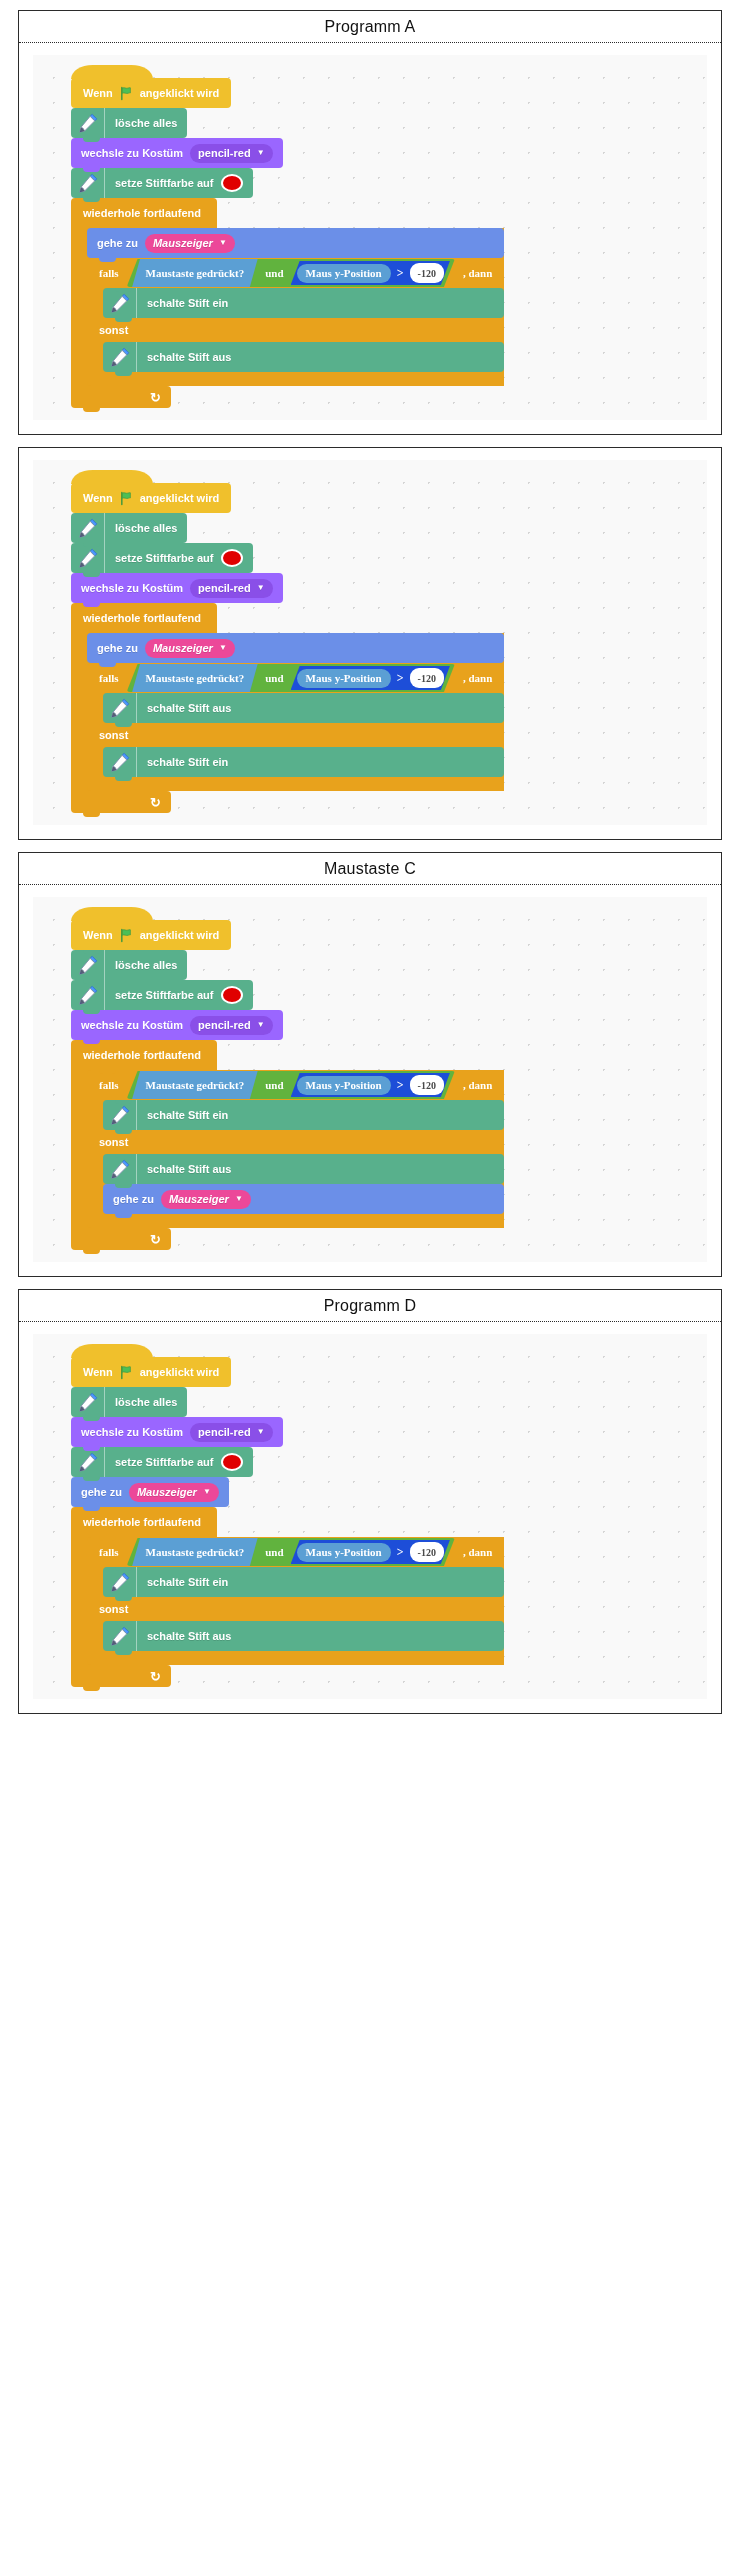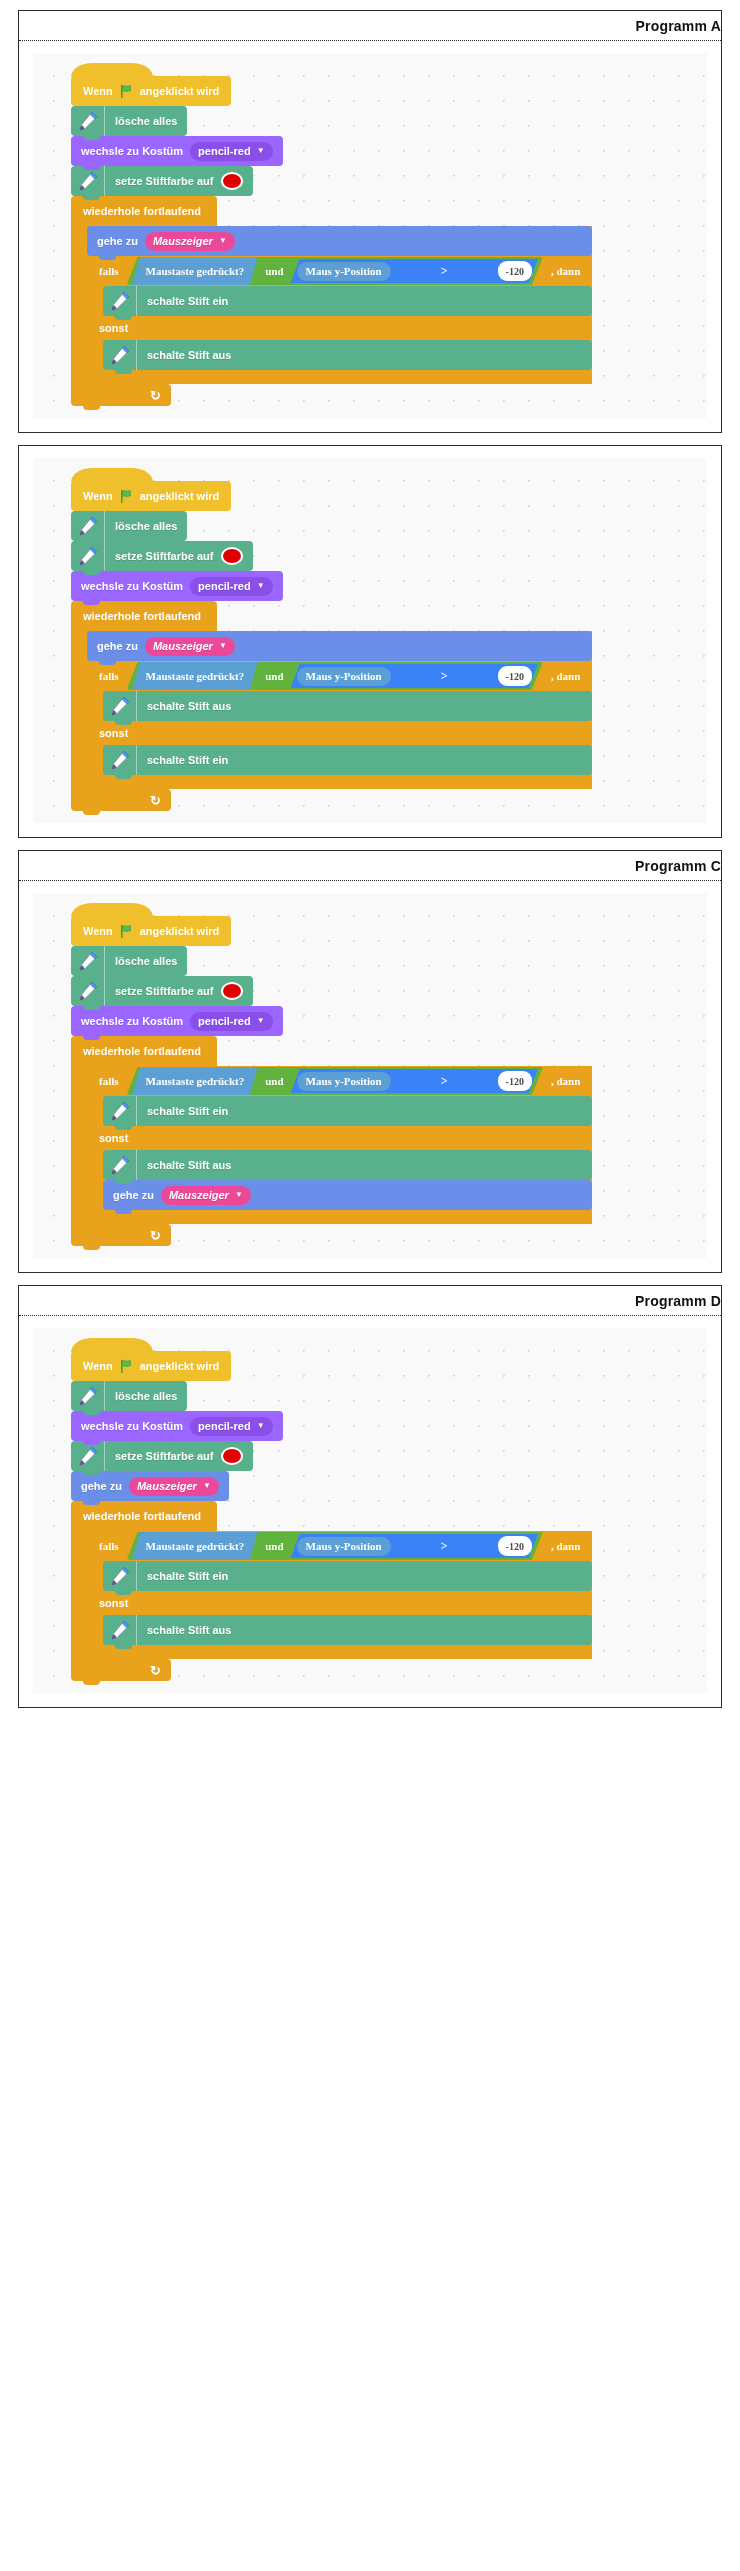--- a/index.html
+++ b/index.html
@@ -13,23 +13,23 @@
 
   .page { width:740px; }
 
   
   .panel {
     margin: 10px 18px 12px 18px;
     border: 1px solid #2b2b2b;
     background: #fff;
   }
   .panel-title {
-    text-align: right;
-    font-weight: bold;
-    font-size: 14px;
+    text-align: center;
+    font-weight: normal;
+    font-size: 16px;
     color: #111;
     padding: 7px 0 6px 0;
     border-bottom: 1px dotted #2b2b2b;
     letter-spacing: .2px;
   }
   .panel-body {
     padding: 12px 14px 14px 14px;
     background: #fff;
   }
   .canvas {
@@ -159,25 +159,24 @@
     height: 28px;
     padding: 0 5px;
     border-radius: 3px;
     clip-path: polygon(11px 0, 100% 0, calc(100% - 11px) 100%, 0 100%);
     margin: 0 2px;
   }
   .and-lbl { color:#fff; font-size:11px; font-weight:bold; margin: 0 7px; }
 
   .cmpwrap {
     display:inline-flex; align-items:center;
-    background:#3b82f6;
+    background:#1d4ed8;
     height: 24px;
     padding: 0 6px;
     clip-path: polygon(9px 0, 100% 0, calc(100% - 9px) 100%, 0 100%);
-    gap: 44px;
   }
   .rpt {
     display:inline-flex; align-items:center;
     background:#5b9fd4; color:#fff;
     height:19px; border-radius:10px; padding:0 9px;
     font-size:11px; font-weight:bold; white-space:nowrap;
   }
   .cmp-op { color:#fff; font-size:12px; font-weight:bold; margin:0 6px; }
   .numin {
     display:inline-flex; align-items:center; justify-content:center;
@@ -471,21 +470,21 @@
                 </div>
               </div>
               <div class="c-foot loop">
                 <span class="loop-arrow">↻</span>
               </div>
             </div>
           </div></div>
       </div>
     </div>
     <div class="panel">
-      <div class="panel-title">Programm C</div>
+      <div class="panel-title">Maustaste C</div>
       <div class="panel-body">
         <div class="canvas"><div class="blkwrap" style="margin-left: 38px;">
             <div class="hat-top"></div>
             <div class="hat">
               <span>Wenn</span>
               <span class="flag">
                 <svg width="15" height="15" viewBox="0 0 16 16">
                   <path d="M3 1.6v12.8" stroke="#45993d" stroke-width="1.6" fill="none" stroke-linecap="round"></path>
                   <path d="M3.6 2.2c2.2-1.1 4 .9 6.2 0 .9-.4 1.6-.5 2.3-.3v5.5c-.7-.2-1.4-.1-2.3.3-2.2.9-4-1.1-6.2 0z" fill="#4cbf56" stroke="#45993d" stroke-width=".8" stroke-linejoin="round"></path>
                 </svg>

